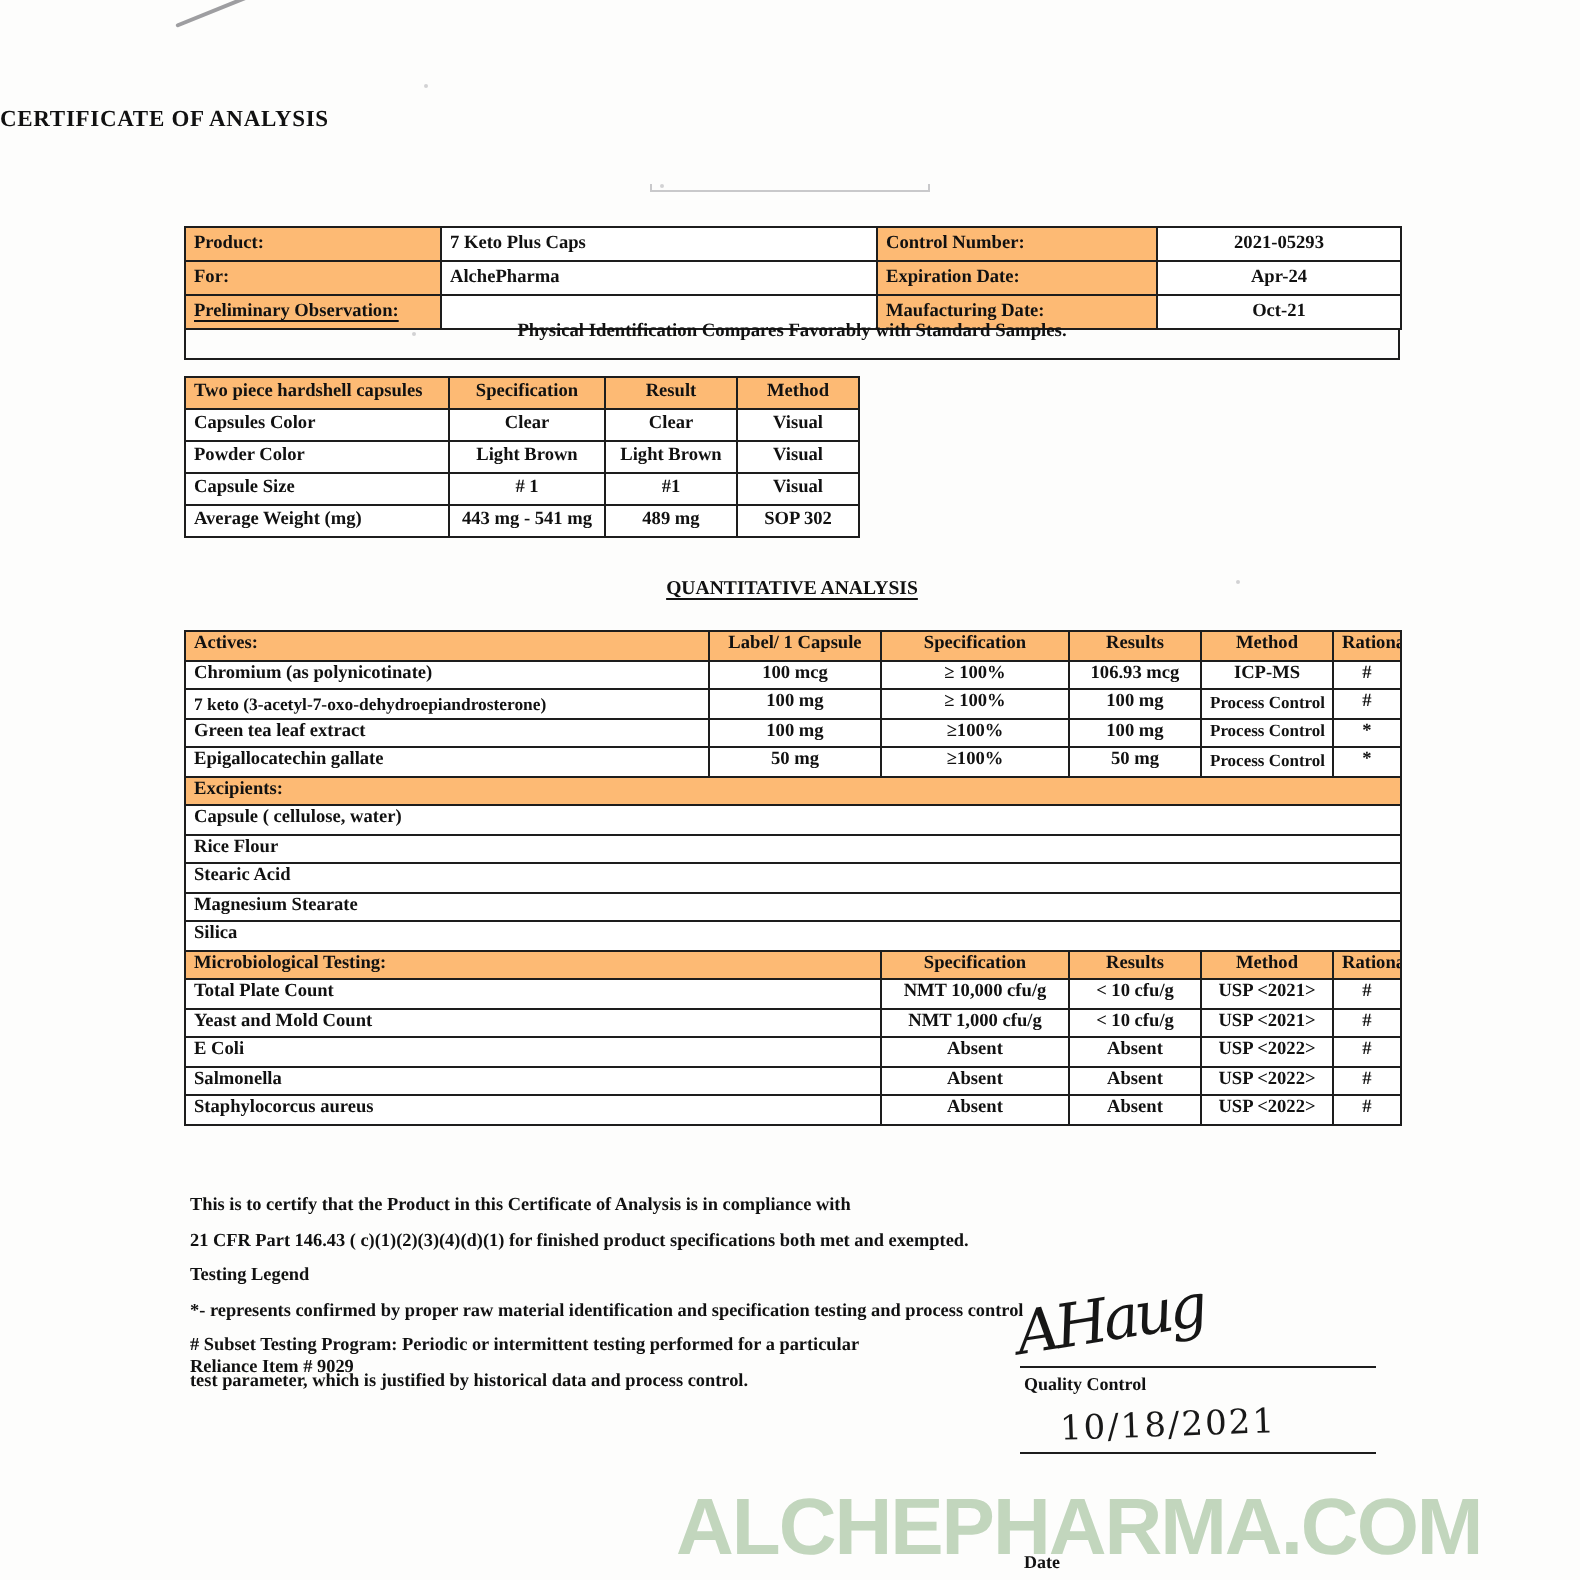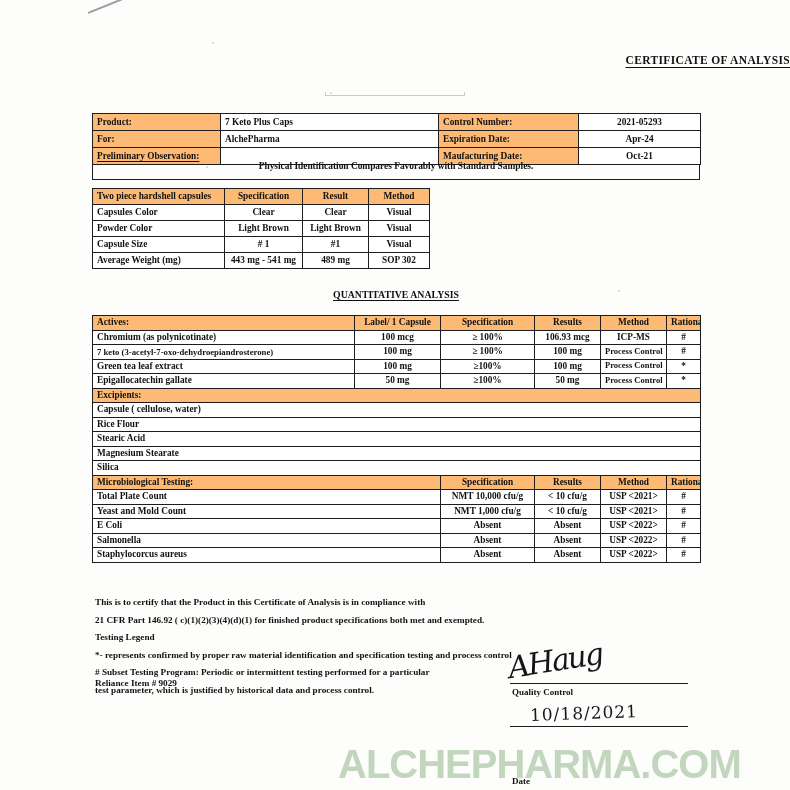--- a/index.html
+++ b/index.html
@@ -36,25 +36,24 @@
     width: 2px; height: 2px;
     background: #d2d2d4;
     border-radius: 50%;
   }
 
   
   .doc-title {
     position: absolute;
     left: 0; right: 0;
     top: 54px;
-    text-align: right;
+    text-align: left;
     font-size: 11.5px;
     font-weight: bold;
     letter-spacing: .35px;
-    text-decoration: underline;
     text-underline-offset: 2.5px;
   }
 
   .stray-line {
     position: absolute;
     left: 325px;
     top: 95px;
     width: 140px;
     height: 1px;
     background: #c9c9cb;
@@ -407,21 +406,21 @@
         <td class="ctr">Absent</td>
         <td class="ctr">Absent</td>
         <td class="ctr">USP &lt;2022&gt;</td>
         <td class="ctr">#</td>
       </tr>
     </tbody>
   </table>
 
   <div class="footer-text" id="ft-block">
     <div>This is to certify that the Product in this Certificate of Analysis is in compliance with</div>
-    <div>21 CFR Part 146.92 ( c)(1)(2)(3)(4)(d)(1) for finished product specifications both met and exempted.</div>
+    <div>21 CFR Part 146.43 ( c)(1)(2)(3)(4)(d)(1) for finished product specifications both met and exempted.</div>
     <div>Testing Legend</div>
     <div>*- represents confirmed by proper raw material identification and specification testing and process control</div>
     <div>#  Subset Testing Program:  Periodic or intermittent testing performed for a particular</div>
     <div>test parameter, which is justified by historical data and process control.</div>
   </div>
 
   <div id="reliance">Reliance Item # 9029</div>
 
   <div class="signature">AHaug</div>
   <div class="sig-line" id="sig-line-qc"></div>

